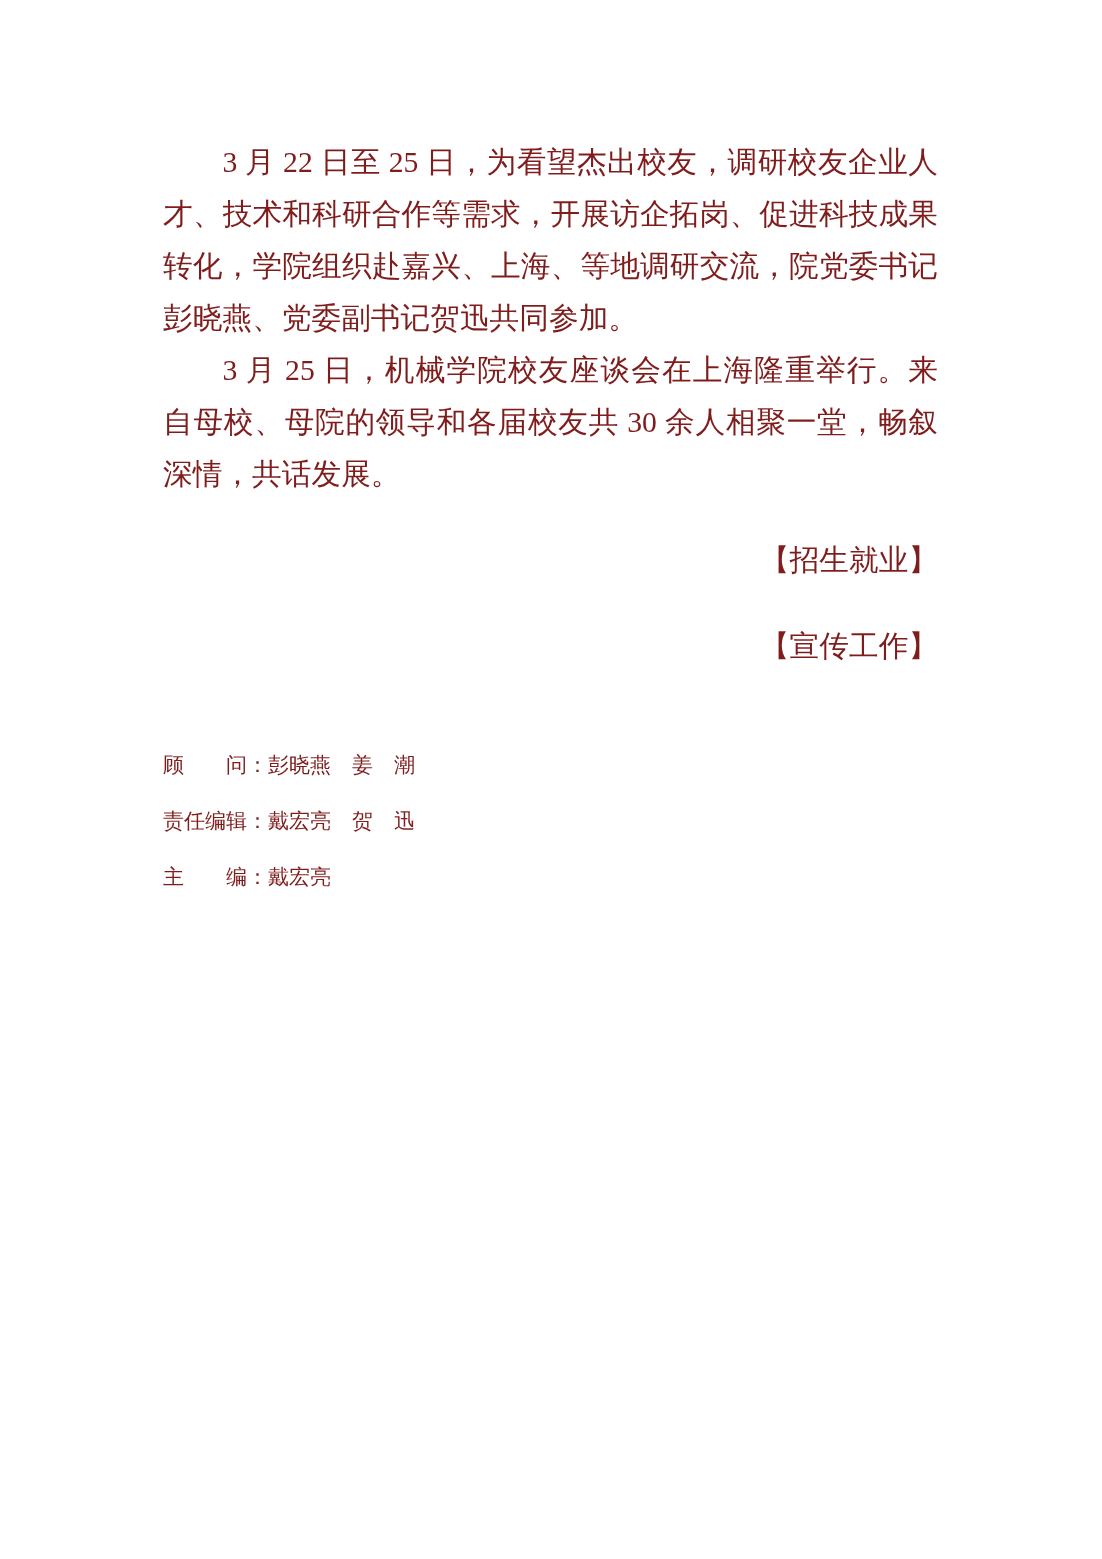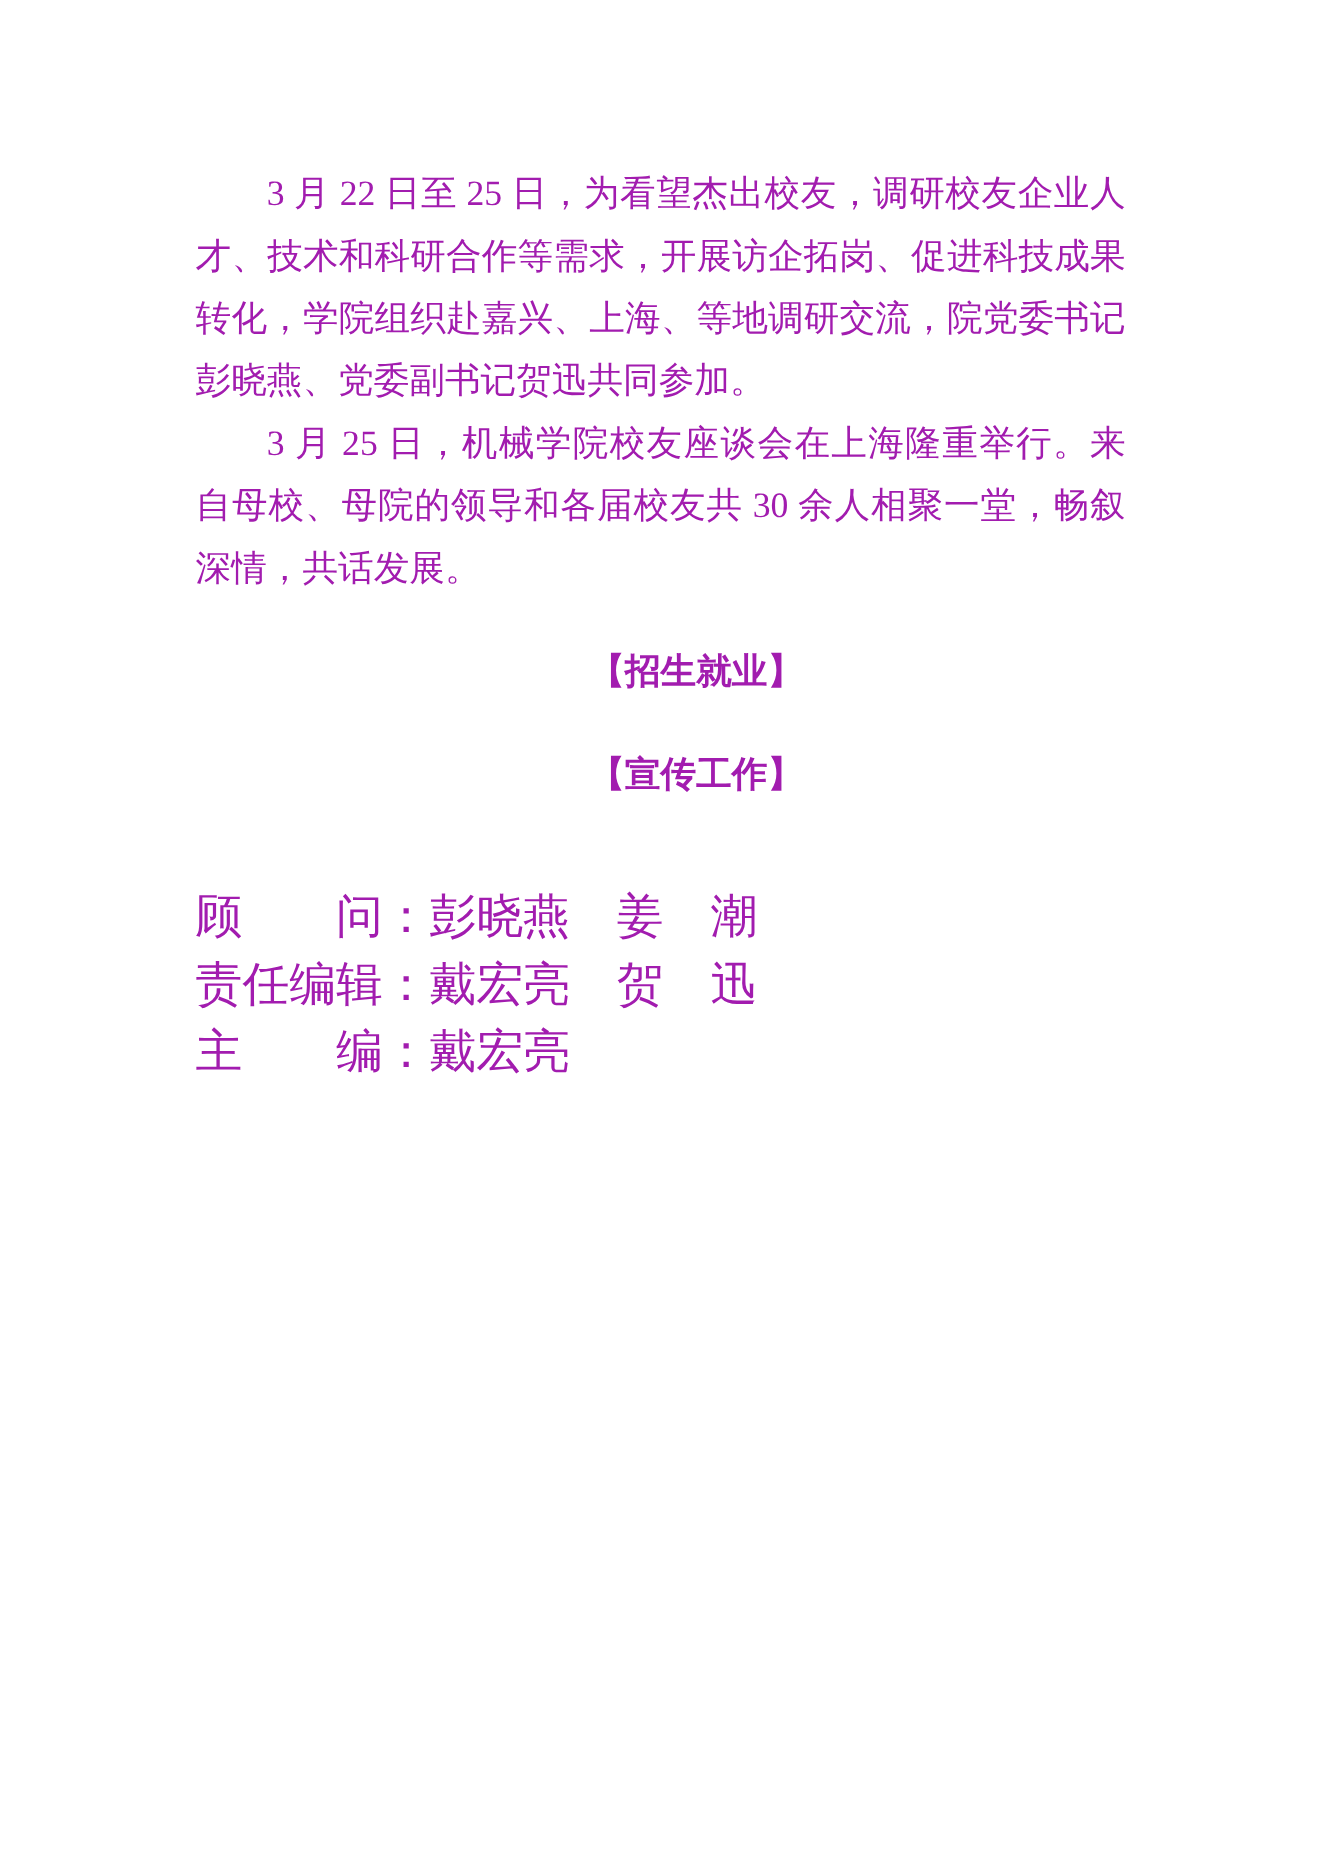--- a/index.html
+++ b/index.html
@@ -9,47 +9,47 @@
   }
   .page {
     position: relative;
     width: 1102px;
     height: 1559px;
     margin: 0 auto;
     background: #ffffff;
     box-sizing: border-box;
     padding: 136px 164px 0 163px;
     font-family: "Liberation Serif", "DejaVu Serif", serif;
-    color: #a21caf;
+    color: #7f1d1d;
     overflow: hidden;
   }
   .body-para {
     margin: 0;
     font-size: 29.7px;
     line-height: 52px;
     text-align: justify;
     text-justify: inter-ideograph;
     text-indent: 2em;
     word-break: normal;
     line-break: strict;
   }
   .section-heading {
     margin: 34px 0 13px 0;
     font-size: 29.7px;
     line-height: 52px;
-    font-weight: bold;
+    font-weight: normal;
     text-indent: 2em;
-    text-align: center;
+    text-align: right;
   }
   .credits {
     margin-top: 65px;
   }
   .credit-line {
     margin: 0;
-    font-size: 39px;
+    font-size: 21px;
     line-height: 56px;
     text-align: left;
     text-indent: 0;
   }
 </style>
 </head>
 <body>
 
 <div class="page">
 

